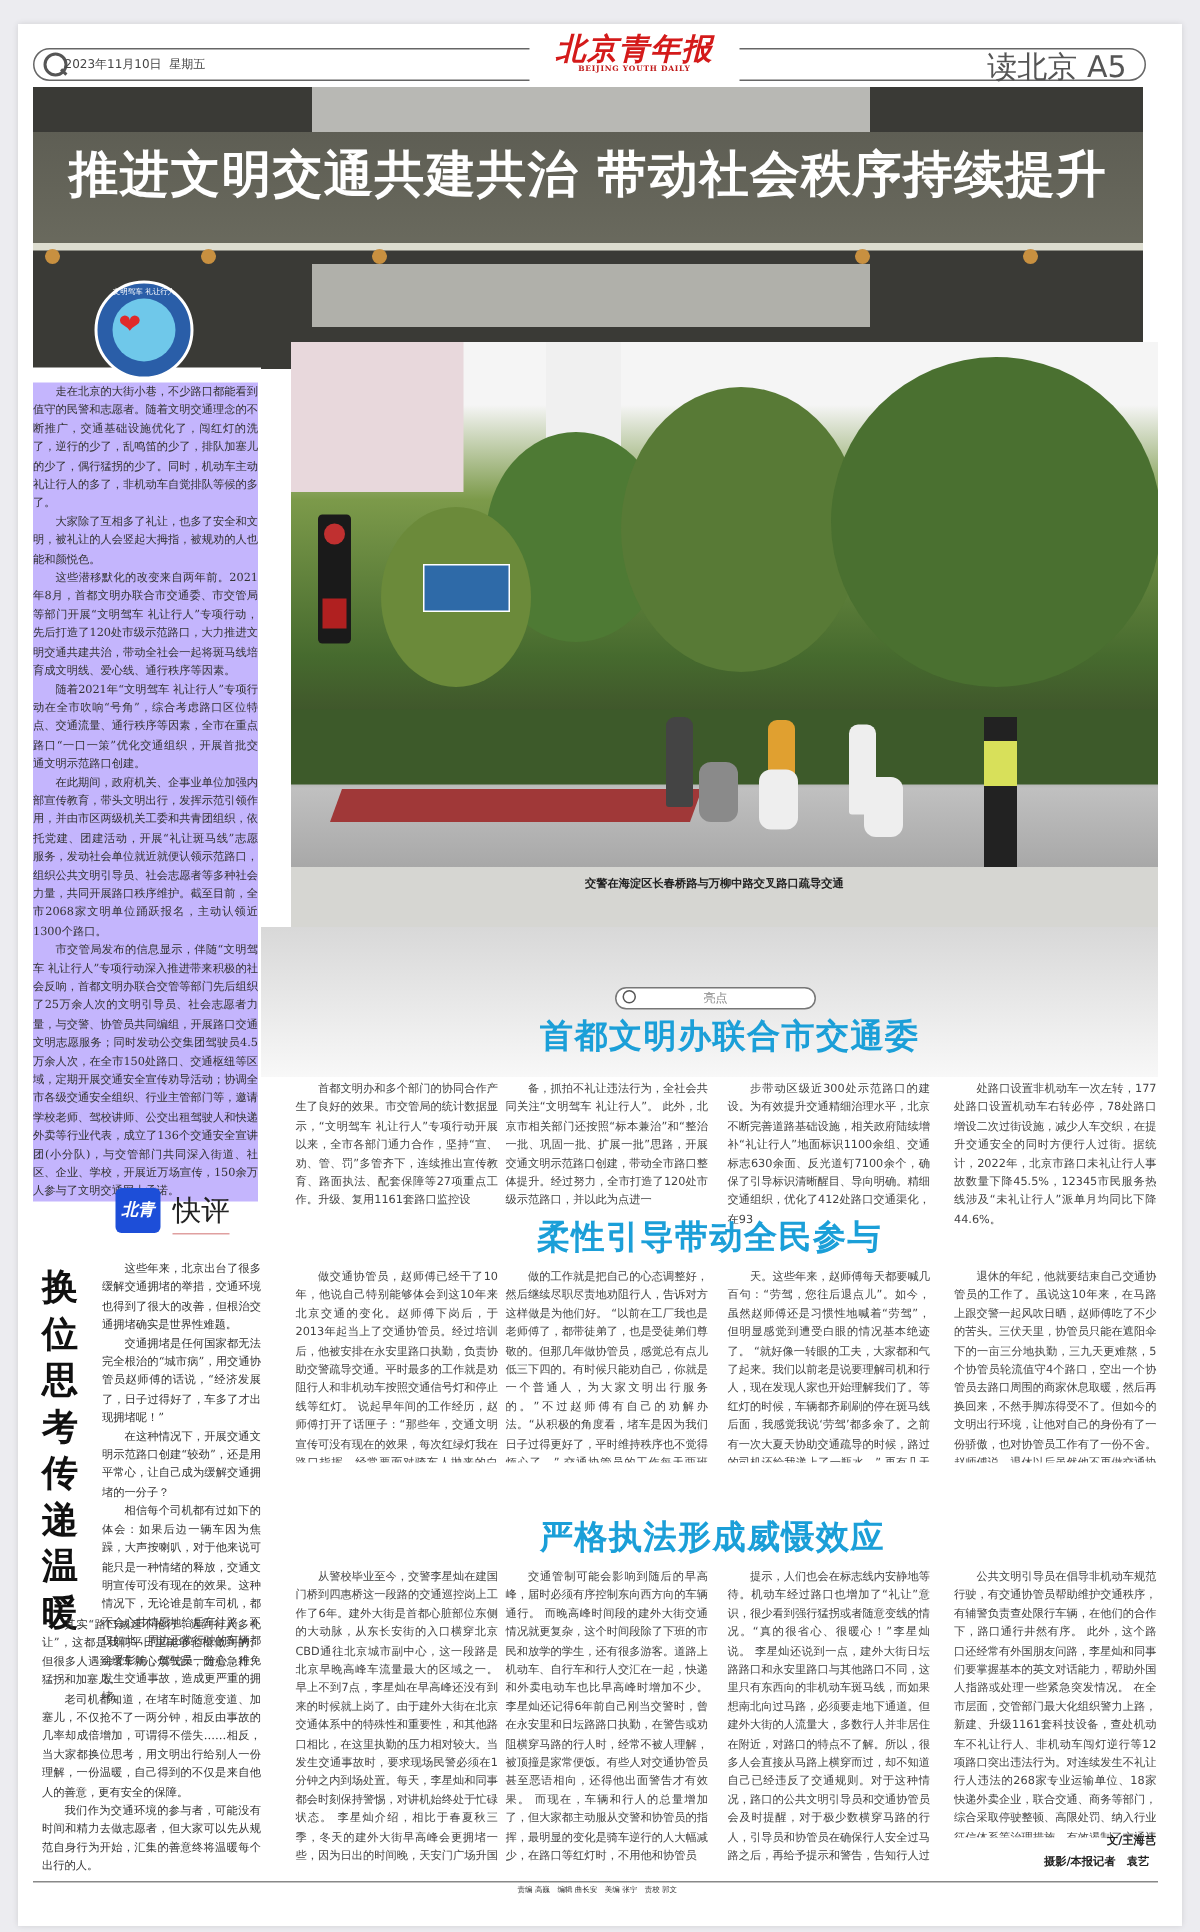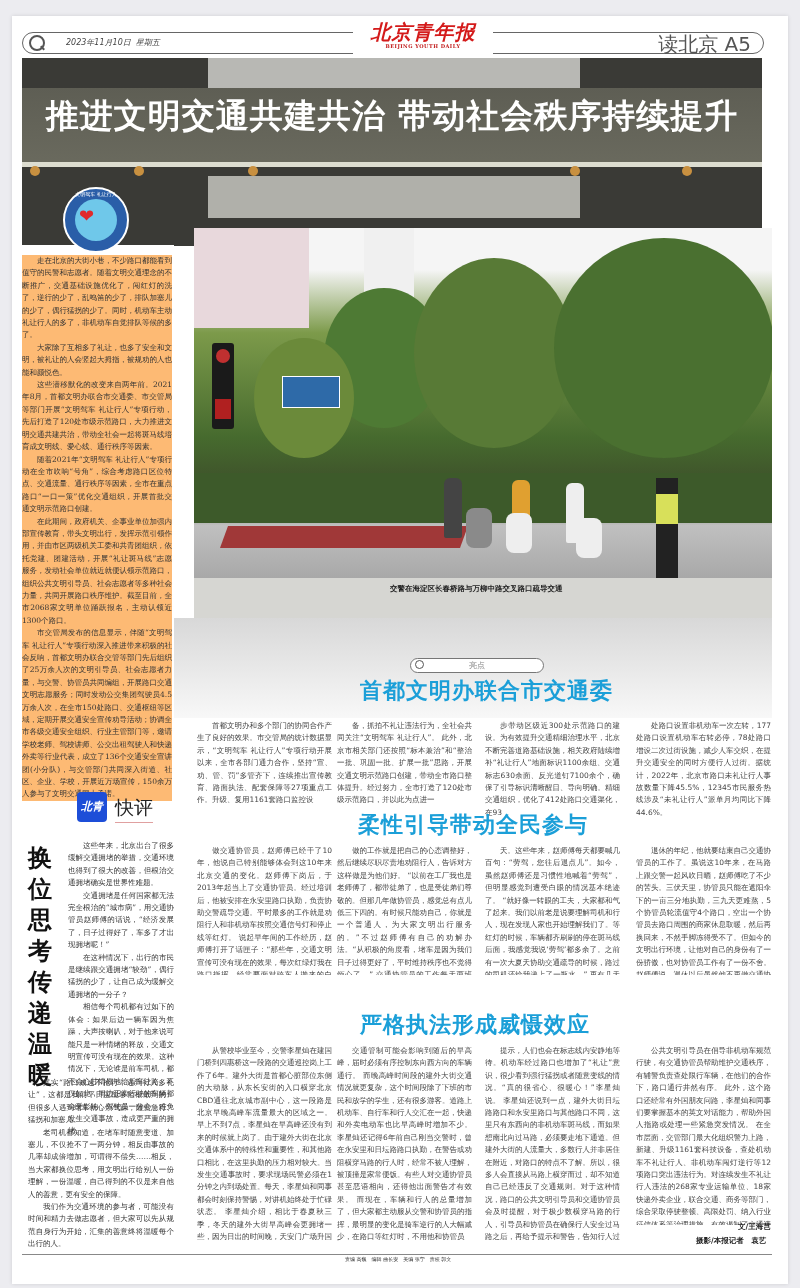--- a/index.html
+++ b/index.html
@@ -2,40 +2,40 @@
 <html><head>
 <meta charset="utf-8">
 <style>
   html,body{margin:0;padding:0;background:#ececf0;}
   body{width:800px;height:1288px;position:relative;overflow:hidden;font-family:"DejaVu Serif",serif;}
   .page{position:absolute;left:12px;top:16px;width:776px;height:1268px;background:#fff;box-shadow:0 0 4px rgba(0,0,0,0.12);}
   
   .header{position:absolute;left:22px;top:32px;width:740px;height:20px;border:1.5px solid #666;border-radius:12px;}
   .hdr-search{position:absolute;left:6px;top:2px;width:12px;height:12px;border:2px solid #555;border-radius:50%;}
   .hdr-search:after{content:"";position:absolute;left:9px;top:10px;width:5px;height:2px;background:#555;transform:rotate(45deg);}
-  .hdr-date{position:absolute;left:43px;top:4px;font-size:8px;color:#444;font-family:"DejaVu Sans",sans-serif;font-style:italic;}
+  .hdr-date{position:absolute;left:20px;top:4px;font-size:8px;color:#444;font-family:"DejaVu Sans",sans-serif;}
   .hdr-logo{position:absolute;left:330px;top:-12px;width:140px;height:36px;background:#fff;text-align:center;}
   .hdr-logo .cn{color:#d41a1a;font-size:20px;font-weight:bold;font-style:italic;letter-spacing:1px;line-height:22px;font-family:"DejaVu Serif",serif;}
   .hdr-logo .en{color:#c01818;font-size:5px;font-weight:bold;letter-spacing:.5px;}
   .hdr-section{position:absolute;right:12px;top:-2px;font-size:20px;color:#555;font-family:"DejaVu Sans",sans-serif;margin-left:46px;}
   
   .banner{position:absolute;left:22px;top:58px;width:740px;height:188px;background:#3a3a36;}
   .banner .road{position:absolute;left:0;top:30px;width:100%;height:78px;background:linear-gradient(#5e5e54,#6a6a5e);}
   .banner .crossing{position:absolute;left:186px;top:0;width:372px;height:30px;background:#b8b8b4;}
   .banner .crossing2{position:absolute;left:186px;top:118px;width:372px;height:42px;background:#b0b0aa;}
   .banner .lane{position:absolute;left:0;top:104px;width:100%;height:5px;background:#ddddd0;}
   .banner .dot{position:absolute;top:108px;width:10px;height:10px;border-radius:50%;background:#c89040;}
   .banner-title{position:absolute;left:0;top:36px;width:100%;text-align:center;color:#fff;font-size:33px;font-weight:bold;letter-spacing:1px;font-family:"DejaVu Sans",sans-serif;white-space:nowrap;}
   
   .badge{position:absolute;left:63px;top:187px;width:62px;height:62px;border-radius:50%;background:#2a5ea8;border:2px solid #fff;}
   .badge .inner{position:absolute;left:10px;top:10px;width:42px;height:42px;border-radius:50%;background:#6fc8ea;}
   .badge .heart{position:absolute;left:14px;top:16px;color:#e02a2a;font-size:18px;}
   .badge .txt{position:absolute;left:0;top:2px;width:100%;text-align:center;color:#fff;font-size:5px;}
   
-  .leftcol{position:absolute;left:22px;top:250px;width:150px;background:#fdba74;}
+  .leftcol{position:absolute;left:22px;top:250px;width:150px;background:#c4b5fd;}
   .leftbox{position:absolute;left:22px;top:245px;width:152px;height:440px;background:#fff;}
   .lt{font-size:7.5px;line-height:12.4px;color:#333;text-align:justify;font-family:"DejaVu Serif",serif;}
   .lt p{margin:0;text-indent:2em;}
   
   .photo{position:absolute;left:194px;top:228px;width:578px;height:350px;overflow:hidden;background:linear-gradient(#f5f5f5 0%,#f5f5f5 12%,#7c9a4a 30%,#466a2e 60%,#3d4e2a 75%,#c0c0c0 85%,#a8a8a8 100%);}
   .bldg{position:absolute;background:#e8d8dc;}
   .tree{position:absolute;border-radius:50%;background:#4e7a34;}
   .hedge{position:absolute;left:0;top:245px;width:100%;height:50px;background:#3d5a2a;}
   .redlane{position:absolute;left:30px;top:298px;width:240px;height:22px;background:#a03838;transform:skewX(-20deg);}
   .signboard{position:absolute;left:88px;top:148px;width:56px;height:30px;background:#2e6aa8;border:1px solid #fff;}
@@ -207,21 +207,21 @@
 <div class="credit" style="left:696px;top:1236px">摄影/本报记者　袁艺</div>
 
 <div class="kp">
   <span class="logo">北青</span>
   <span class="lbl">快评</span>
 </div>
 <div class="kp-title">换位思考传递温暖</div>
 <div class="kp-body lt">
   <p>这些年来，北京出台了很多缓解交通拥堵的举措，交通环境也得到了很大的改善，但根治交通拥堵确实是世界性难题。</p>
   <p>交通拥堵是任何国家都无法完全根治的“城市病”，用交通协管员赵师傅的话说，“经济发展了，日子过得好了，车多了才出现拥堵呢！”</p>
-  <p>在这种情况下，出行的市民是继续跟交通拥堵“较劲”，偶行猛拐的少了，让自己成为缓解交通拥堵的一分子？</p>
+  <p>在这种情况下，开展交通文明示范路口创建“较劲”，还是用平常心，让自己成为缓解交通拥堵的一分子？</p>
   <p>相信每个司机都有过如下的体会：如果后边一辆车因为焦躁，大声按喇叭，对于他来说可能只是一种情绪的释放，交通文明宣传可没有现在的效果。这种情况下，无论谁是前车司机，都不会心甘情愿地给后车让路。不仅如此，周边正常行驶的车辆都会受影响，驾驶员一分心，难免发生交通事故，造成更严重的拥堵。</p>
 </div>
 <div class="kp-body2 lt">
   <p>其实“路口减速不抢行，遇到行人多礼让”，这都是我们平日里能够轻松做到的。但很多人遇到堵车就心烦气躁，随意急行、猛拐和加塞儿。</p>
   <p>老司机都知道，在堵车时随意变道、加塞儿，不仅抢不了一两分钟，相反由事故的几率却成倍增加，可谓得不偿失……相反，当大家都换位思考，用文明出行给别人一份理解，一份温暖，自己得到的不仅是来自他人的善意，更有安全的保障。</p>
   <p>我们作为交通环境的参与者，可能没有时间和精力去做志愿者，但大家可以先从规范自身行为开始，汇集的善意终将温暖每个出行的人。</p>
 </div>
 
 <div class="rule" style="left:22px;top:1254px;width:750px"></div>
 <div class="footer">责编 高巍　编辑 曲长安　美编 张宁　责校 郭文</div>

